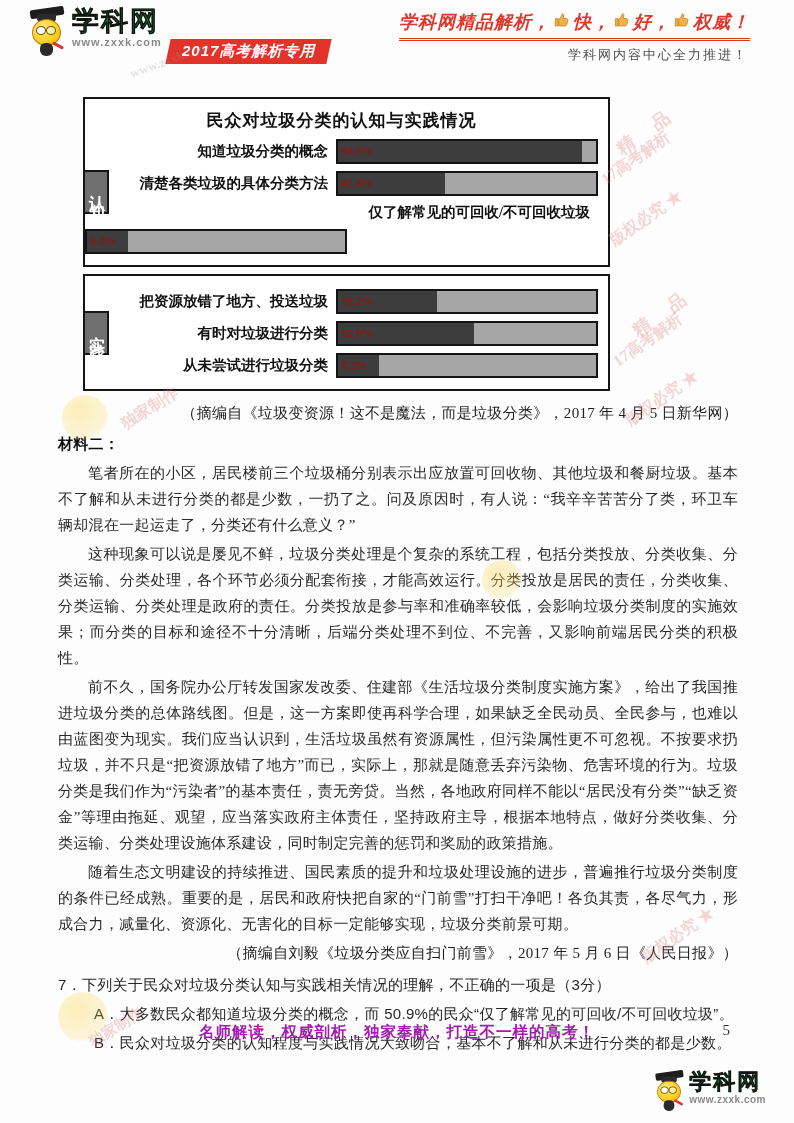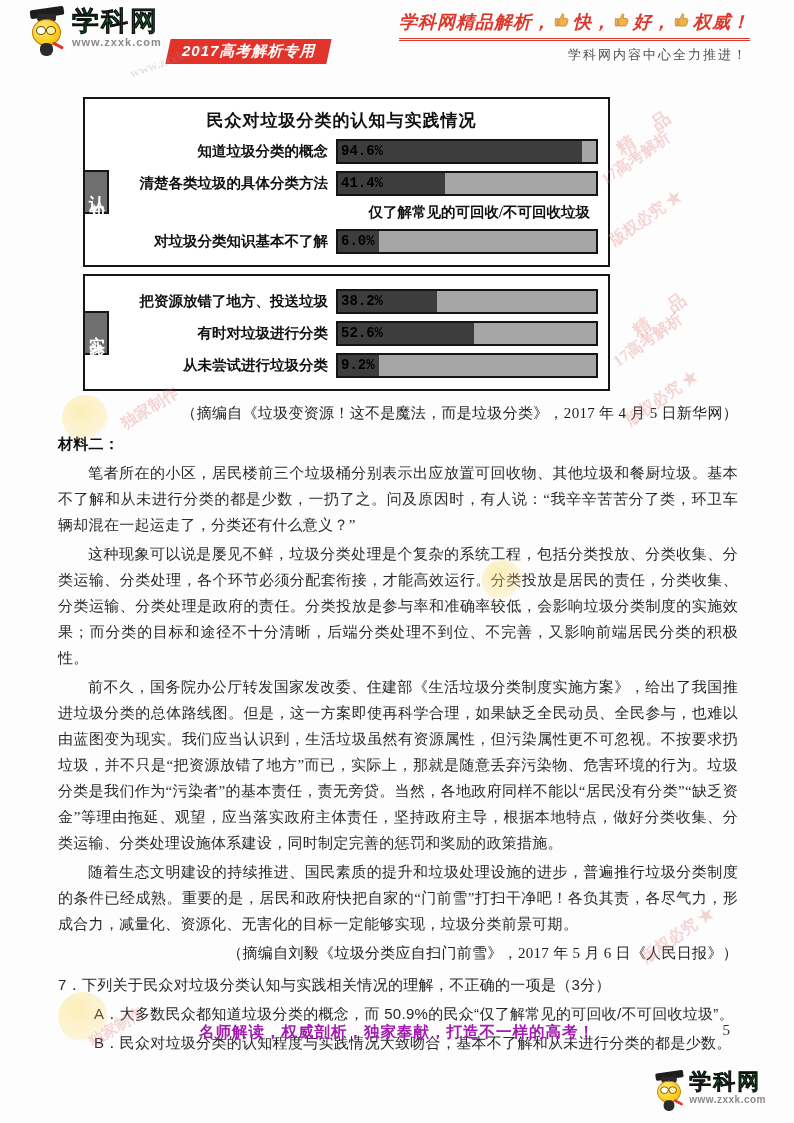--- a/index.html
+++ b/index.html
@@ -43,22 +43,22 @@
   .side-label{position:absolute;left:-2px;top:50%;transform:translateY(-50%);width:22px;
     background:#6f6f6f;border:2px solid #161616;color:#fff;font-weight:bold;font-size:16px;
     writing-mode:vertical-rl;text-orientation:upright;letter-spacing:8px;padding:10px 0 14px 0;text-align:center;
     font-family:"Liberation Sans",sans-serif;}
   .chart-box.first .side-label{top:56%;}
   .chart-row{display:flex;align-items:center;margin:7px 0;}
   .row-label{flex:1;text-align:right;padding-right:8px;font-weight:bold;font-size:14.5px;color:#111;
     font-family:"Liberation Serif",serif;white-space:nowrap;}
   .bar{position:relative;width:258px;flex:none;height:21px;border:2px solid #141414;background:#a6a6a6;}
   .bar-fill{position:absolute;left:0;top:0;bottom:0;background:#3d3d3d;}
-  .bar-value{position:absolute;left:3px;top:0;color:#000000;font-weight:bold;font-size:14px;line-height:21px;
-    font-family:Liberation Mono, monospace;}
+  .bar-value{position:absolute;left:3px;top:0;color:#7f1d1d;font-weight:bold;font-size:11px;line-height:21px;
+    font-family:Liberation Sans, sans-serif;}
 
   
   .content{left:58px;top:400px;width:680px;font-size:15px;line-height:26px;letter-spacing:.3px;}
   .src{text-align:right;color:#1e1e1e;}
   .material{font-weight:bold;margin-top:5px;color:#111;font-family:"Liberation Sans",sans-serif;font-size:15px;}
   .para{text-indent:2em;text-align:justify;margin:3px 0;color:#2a2a2a;}
   .stem{margin-top:6px;color:#272727;font-family:"Liberation Sans",sans-serif;font-size:15px;}
   .option{padding-left:36px;color:#272727;font-family:"Liberation Sans",sans-serif;font-size:15px;margin-top:3px;}
 
   
@@ -142,21 +142,20 @@
           <div class="row-label">清楚各类垃圾的具体分类方法</div>
           <div class="bar">
             <div class="bar-fill" style="width: 41.4%; background: rgb(61, 61, 61);"></div>
             <span class="bar-value">41.4%</span>
           </div>
         </div>
         <div class="chart-row">
           <div class="row-label">仅了解常见的可回收/不可回收垃圾</div>
         </div>
         <div class="chart-row">
-          <div class="row-label">对垃圾分类知识基本不了解</div>
           <div class="bar">
             <div class="bar-fill" style="width: 16%; background: rgb(61, 61, 61);"></div>
             <span class="bar-value">6.0%</span>
           </div>
         </div>
       </div>
   </div>
   <div class="chart-box">
     <div class="side-label">实践</div>
     <div style="padding-top:2px;">

